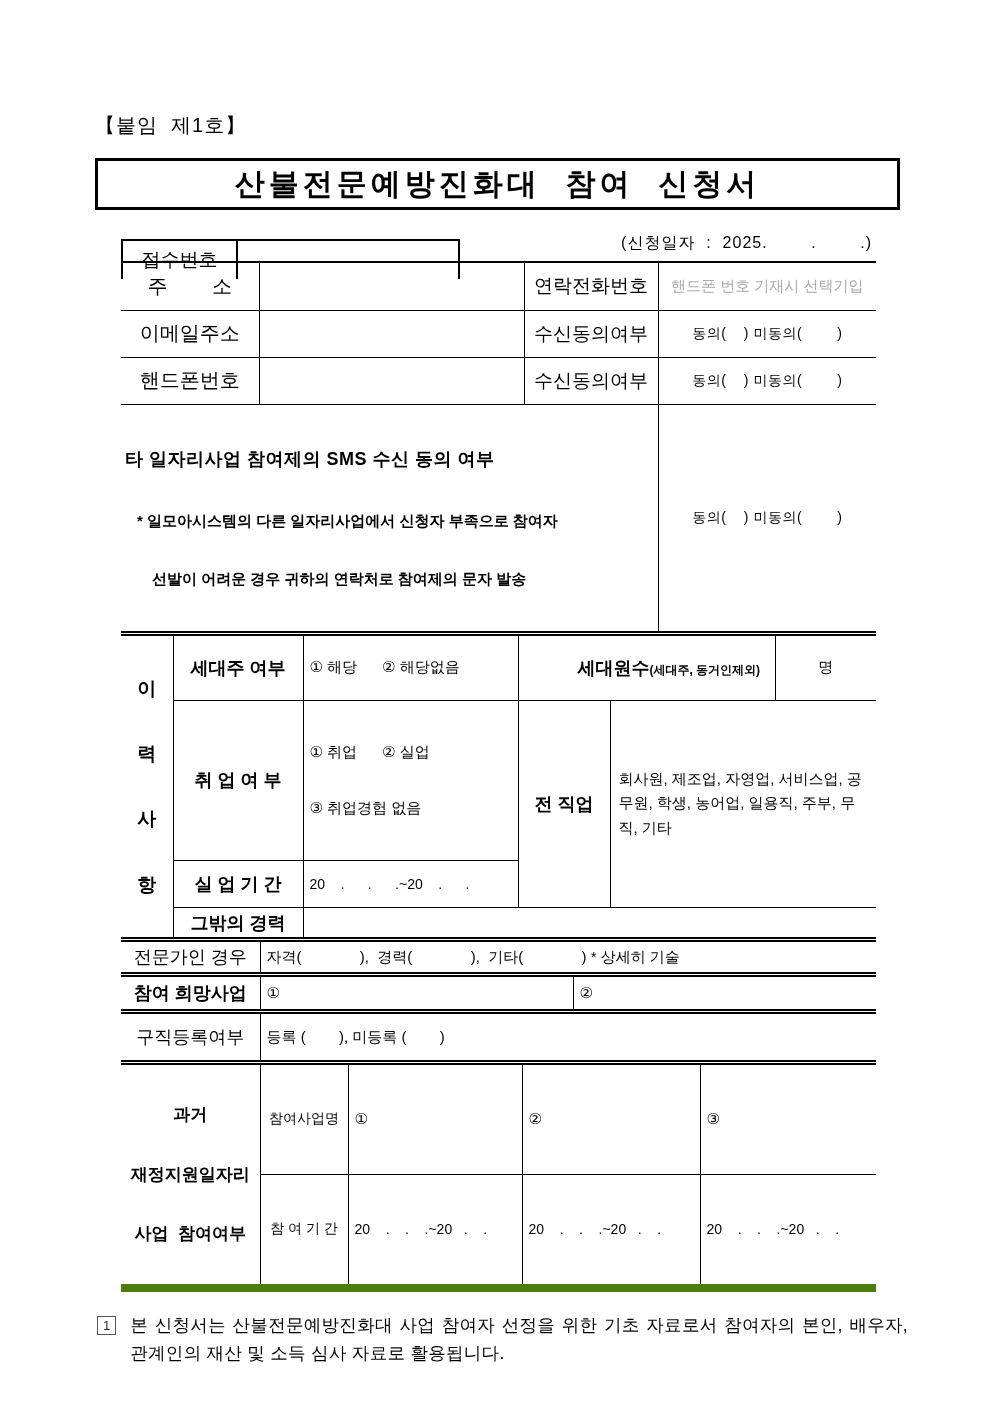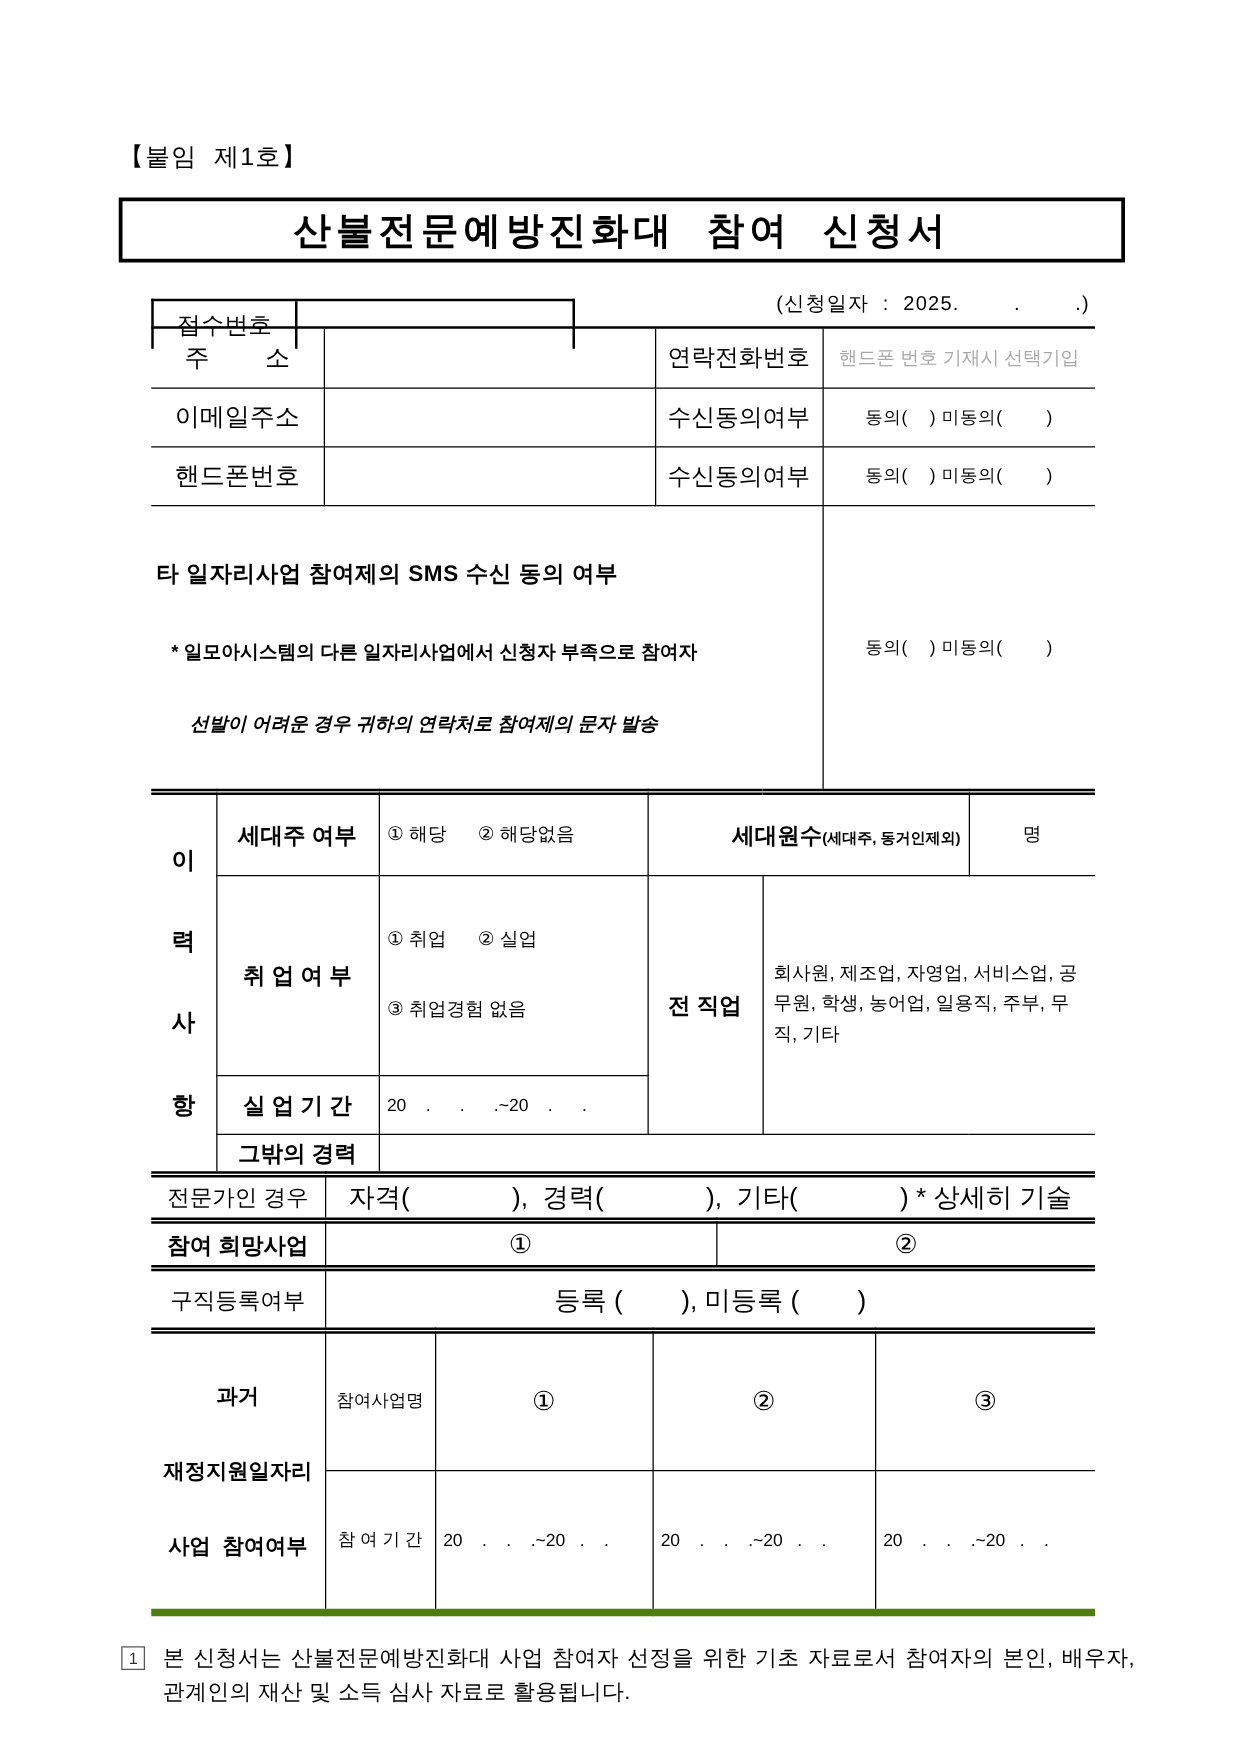--- a/index.html
+++ b/index.html
@@ -50,42 +50,42 @@
   .lab1 { font-size:20px; text-align:center; }
   .lab2 { font-size:19px; text-align:center; padding:2px 1px !important; }
   .val  { font-size:16px; }
   .val-c { font-size:16px; text-align:center; }
   .consent { font-size:14px; text-align:center; letter-spacing:0.5px; }
   .placeholder { color:#a9a9a9; font-size:15px; text-align:center; padding:2px 2px !important; }
 
   .sms-cell { padding:6px 4px !important; }
   .sms-title { display:block; font-size:18px; font-weight:bold; letter-spacing:0.5px; }
   .sms-note1 { display:block; font-size:15px; font-weight:bold; padding-left:12px; margin-top:5px; }
-  .sms-note2 { display:block; font-size:15px; font-weight:bold; padding-left:27px; margin-top:3px;font-style:italic; }
+  .sms-note2 { display:block; font-size:15px; font-weight:bold; padding-left:27px; margin-top:3px; }
 
   
   .dtop { border-top:5px double #000; }
   .side-cell { text-align:center; padding:2px 0 !important; }
   .side-cell span { display:block; font-size:19px; font-weight:bold; line-height:1.55; }
   .hlab { font-size:18px; font-weight:bold; text-align:center; padding:2px 2px !important; }
   .opt  { font-size:15px; }
   .opt span { display:block; line-height:1.5; }
-  .members-cell { text-align:right; }
+  .members-cell { text-align:center; }
   .members-main { font-size:18px; font-weight:bold; }
   .members-sub { font-size:12px; font-weight:bold; }
   .unit { font-size:15px; text-align:center; }
   .joblist { font-size:15px; line-height:1.65; padding:2px 8px !important; }
   .datefill { font-size:14px; }
 
   .plain-lab { font-size:18px; text-align:center; }
   .bold-lab { font-size:18px; font-weight:bold; text-align:center; }
-  .cell15 { font-size:21px;text-align:center; }
+  .cell15 { font-size:15px; }
   .sublab { font-size:14px; text-align:center; padding:2px 1px !important; }
   .past-label span { display:block; font-size:17px; font-weight:bold; line-height:1.4; text-align:center; }
-  table.last { border-bottom:6px solid #4d7c0f; }
+  table.last { border-bottom:8px solid #4d7c0f; }
 
   
   .notes { margin-top:20px; width:813px; }
   .note { display:flex; margin-bottom:17px; }
   .note-no {
     flex:0 0 auto; border:1px solid #555; font-size:13px; line-height:17px;
     padding:0 5px; margin:4px 14px 0 2px; height:19px; color:#333;
   }
   .note-text { flex:1; font-size:17.5px; line-height:1.58; text-align:justify; letter-spacing:0.3px; }
 </style>

